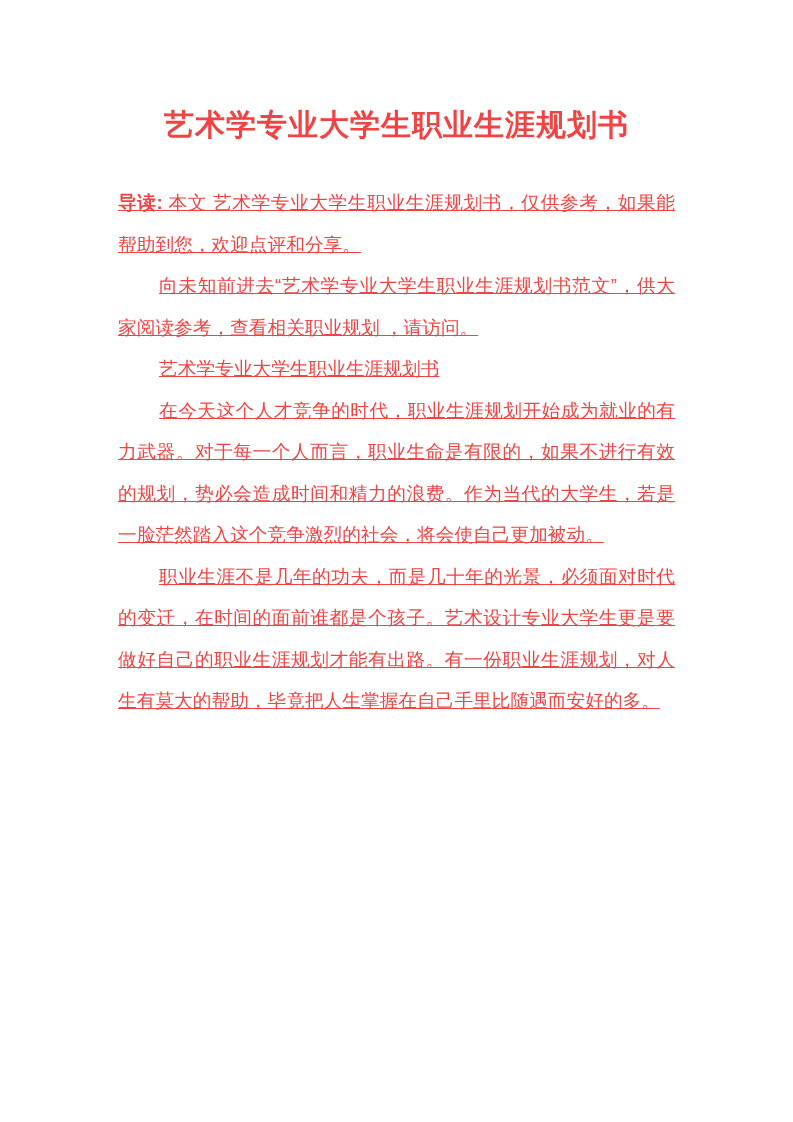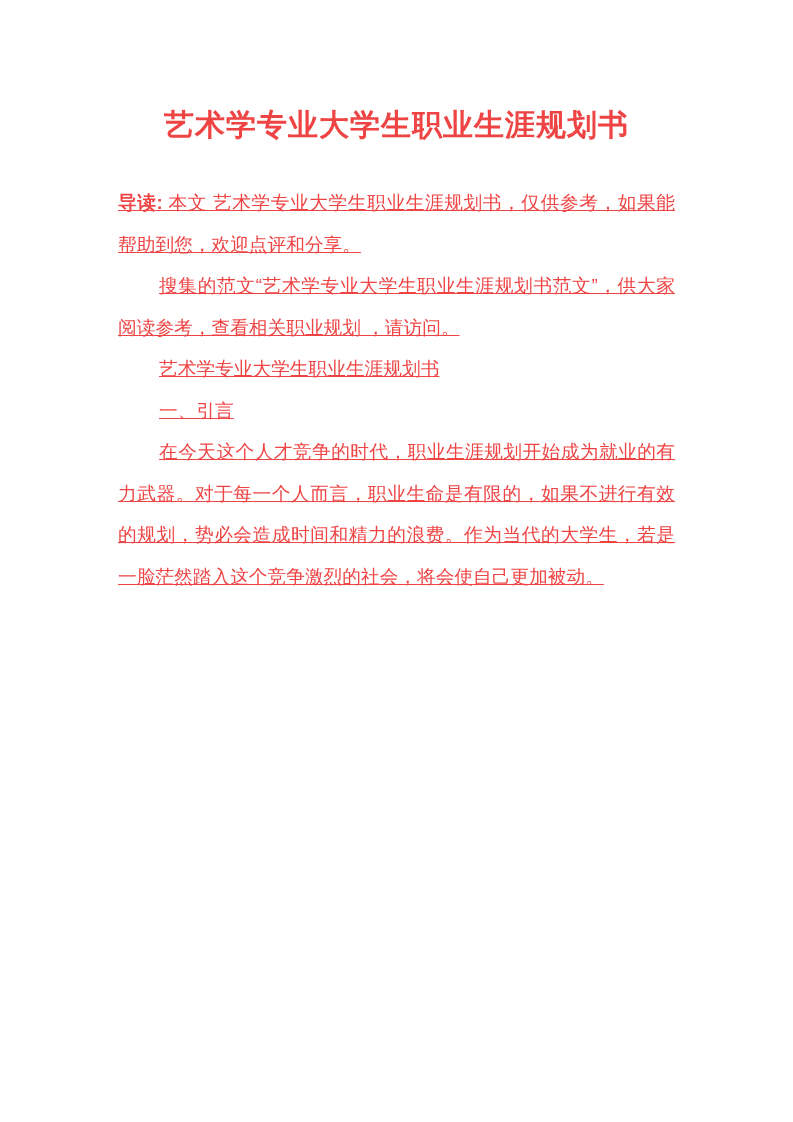--- a/index.html
+++ b/index.html
@@ -52,26 +52,26 @@
 
 <div class="page">
   <div class="content">
 
     <h1 class="doc-title">艺术学专业大学生职业生涯规划书</h1>
 
     <div class="doc-body">
 
       <p><span class="intro-label">导读:</span><span> 本文 艺术学专业大学生职业生涯规划书，仅供参考，如果能帮助到您，欢迎点评和分享。</span></p>
 
-      <p class="indent">搜集的范文“艺术学专业大学生职业生涯规划书范文”，供大家阅读参考，查看相关职业规划 ，请访问。</p>
+      <p class="indent">向未知前进去“艺术学专业大学生职业生涯规划书范文”，供大家阅读参考，查看相关职业规划 ，请访问。</p>
 
       <p class="indent">艺术学专业大学生职业生涯规划书</p>
 
-      <p class="indent">一、引言</p>
 
 
       <p class="indent">在今天这个人才竞争的时代，职业生涯规划开始成为就业的有力武器。对于每一个人而言，职业生命是有限的，如果不进行有效的规划，势必会造成时间和精力的浪费。作为当代的大学生，若是一脸茫然踏入这个竞争激烈的社会，将会使自己更加被动。</p>
 
+      <p class="indent">职业生涯不是几年的功夫，而是几十年的光景，必须面对时代的变迁，在时间的面前谁都是个孩子。艺术设计专业大学生更是要做好自己的职业生涯规划才能有出路。有一份职业生涯规划，对人生有莫大的帮助，毕竟把人生掌握在自己手里比随遇而安好的多。</p>
 
 
     </div>
   </div>
 </div>
 
 </body></html>

